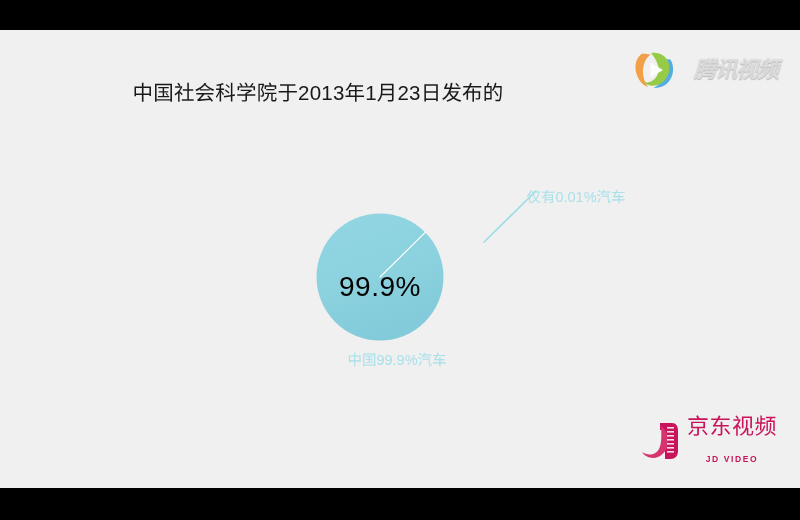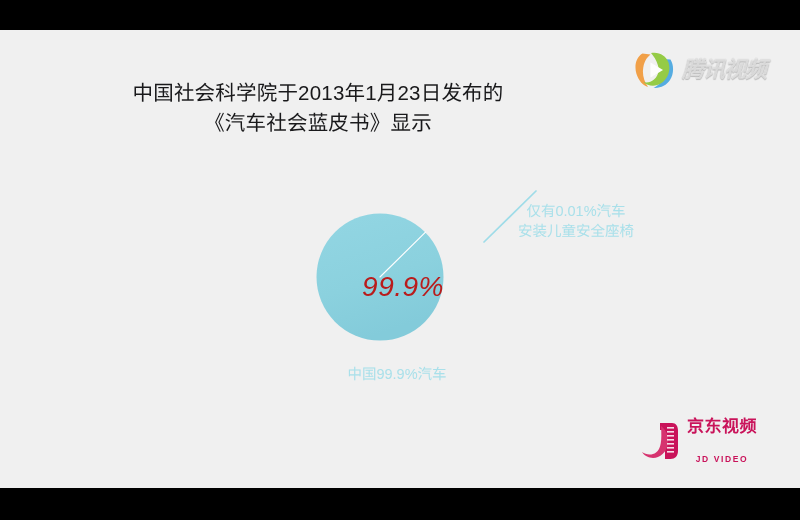--- a/index.html
+++ b/index.html
@@ -69,49 +69,47 @@
     display: block;
     width: 128px;
     height: 128px;
     overflow: visible;
   }
   #pie-value {
     position: absolute;
     left: 0;
     top: 58px;
     width: 128px;
-    text-align: right;
-    color: #b91c1c;
+    text-align: center;
+    color: #000000;
     font-size: 28px;
     line-height: 32px;
     font-weight: 300;
     letter-spacing: 0.5px;
     pointer-events: none;
-    font-style: italic;
   }
 
   
   #leader {
     position: absolute;
     left: 470px;
     top: 125px;
     width: 80px;
     height: 95px;
     pointer-events: none;
   }
 
   
   .callout {
     position: absolute;
     color: #a9e0ea;
     font-size: 14.5px;
     line-height: 20px;
     text-align: center;
     white-space: nowrap;
-    margin-top: 14px;
   }
   .callout .line { display: block; }
 
   #callout-sliver {
     left: 496px;
     top: 157px;
     width: 160px;
   }
   #callout-main {
     left: 292px;
@@ -121,21 +119,21 @@
 
   
   #tencent-logo {
     position: absolute;
     left: 632px;
     top: 16px;
     width: 152px;
     height: 48px;
     display: flex;
     align-items: center;
-    gap: 6px;
+    gap: 18px;
     opacity: 0.93;
   }
   #tencent-mark { width: 44px; height: 42px; flex: 0 0 auto; }
   #tencent-text {
     font-size: 22px;
     line-height: 26px;
     color: rgba(255,255,255,0.62);
     font-style: italic;
     font-weight: 700;
     letter-spacing: -1px;
@@ -151,23 +149,23 @@
     top: 388px;
     width: 140px;
     height: 46px;
     display: flex;
     align-items: center;
     gap: 7px;
   }
   #jd-mark { width: 40px; height: 42px; flex: 0 0 auto; }
   #jd-words { display: flex; flex-direction: column; align-items: center; }
   #jd-cn {
-    font-size: 17px;
+    font-size: 22px;
     line-height: 19px;
-    font-weight: 700;
+    font-weight: 400;
     color: #c9135a;
     letter-spacing: 0.5px;
   }
   #jd-en {
     font-size: 8.5px;
     line-height: 11px;
     font-weight: 700;
     color: #c9135a;
     letter-spacing: 1.6px;
     margin-top: 18px;
@@ -177,21 +175,20 @@
 <body>
 
 <div id="stage">
 
   <div class="letterbox top"></div>
 
   <div id="canvas">
 
     <div id="headline">
       <span class="line">中国社会科学院于2013年1月23日发布的</span>
-      <span class="line">《汽车社会蓝皮书》显示</span>
     </div>
 
     <div id="pie-wrap">
       <svg id="pie-svg" viewBox="0 0 128 128">
         <defs>
           <linearGradient id="pieGrad" x1="0" y1="0" x2="0.35" y2="1">
             <stop offset="0%" stop-color="#93d6e3"></stop>
             <stop offset="60%" stop-color="#8bd1de"></stop>
             <stop offset="100%" stop-color="#83cbda"></stop>
           </linearGradient>
@@ -201,21 +198,20 @@
       </svg>
       <div id="pie-value">99.9%</div>
     </div>
 
     <svg id="leader" viewBox="0 0 80 95">
       <line x1="14" y1="87" x2="66" y2="36" stroke="#9fdce8" stroke-width="1.7" stroke-linecap="round"></line>
     </svg>
 
     <div class="callout" id="callout-sliver">
       <span class="line">仅有0.01%汽车</span>
-      <span class="line">安装儿童安全座椅</span>
     </div>
 
     <div class="callout" id="callout-main">
       <span class="line">中国99.9%汽车</span>
     </div>
 
     <div id="tencent-logo">
       <svg id="tencent-mark" viewBox="0 0 44 42">
         <path d="M10.5 4.5 C4 8 2 17 4.5 25 C6.5 31.5 11 36.5 16 38 C12.5 33 10.5 27 11 21 C11.5 14 14 9 18.5 5.5 Z" fill="#f29a3c"></path>
         <path d="M38.5 10.5 C42 16 42 25 38 31 C34.5 36.5 28 39.5 21.5 38.8 C27.5 36 32 31 33.5 25 C35 19 34 14.5 30.5 10 Z" fill="#4aa7e0"></path>

